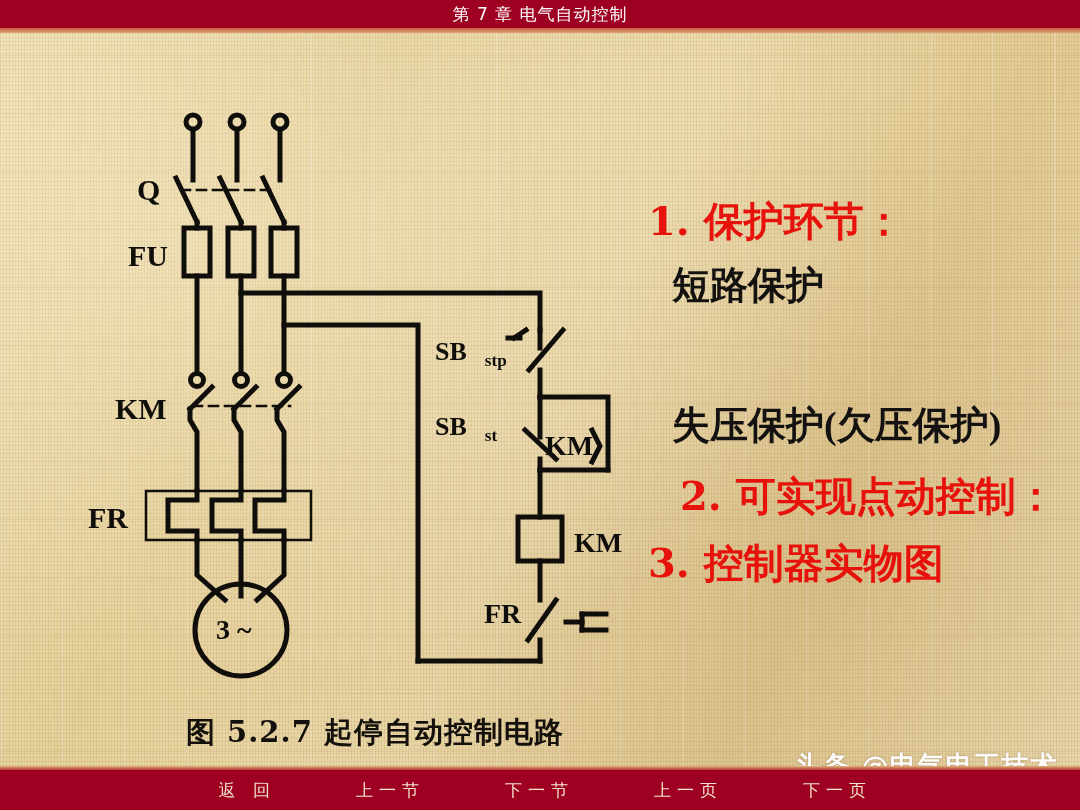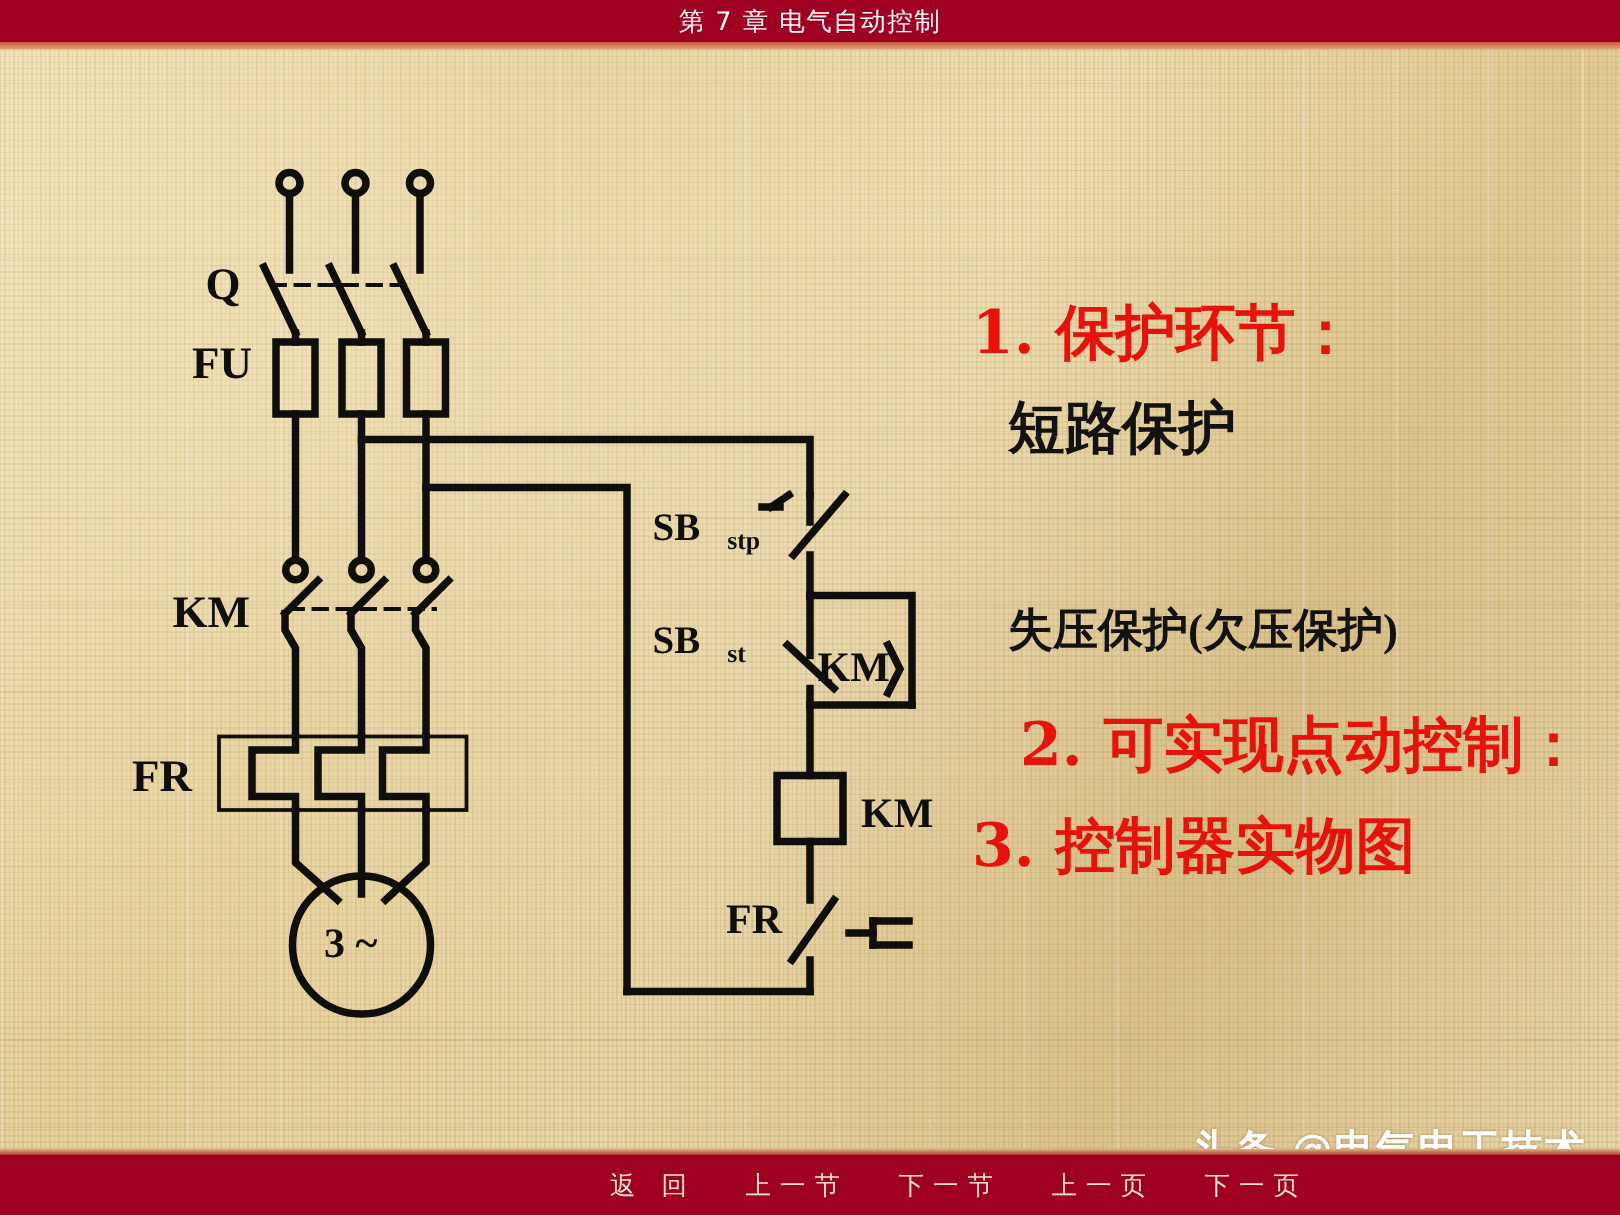--- a/index.html
+++ b/index.html
@@ -38,21 +38,21 @@
       background:linear-gradient(180deg,#e0b07c,#b33a30);}
   .topbar-title{
     position:absolute;left:0;top:0;width:1080px;height:28px;
     display:flex;align-items:center;justify-content:center;
     color:#ffffff;font-size:17px;letter-spacing:1px;
     font-family:"DejaVu Sans","Liberation Sans",sans-serif;font-weight:400;
   }
   .navrow{
     position:absolute;left:0;bottom:0;width:900px;height:40px;
     display:flex;align-items:center;justify-content:flex-end;
-    padding-right:28px;box-sizing:border-box;gap:33px;
+    padding-right:28px;box-sizing:border-box;gap:80px;
   }
   .navitem{
     color:#f0e2c8;font-size:17px;letter-spacing:6px;
     font-family:"DejaVu Sans","Liberation Sans",sans-serif;
     cursor:pointer;white-space:nowrap;
   }
 
   
   .watermark{
     position:absolute;left:795px;top:748px;
@@ -72,21 +72,21 @@
     color:#e8120c;font-weight:700;
     font-family:"DejaVu Serif","Liberation Serif",serif;
   }
   .rt-black{
     color:#141210;font-weight:600;
     font-family:Liberation Serif, serif;
   }
   #r1{left:648px;top:146px;font-size:40px;}
   #r1a{left:672px;top:212px;font-size:38px;}
   #r1b{left:672px;top:275px;font-size:38px;}
-  #r1c{left:672px;top:352px;font-size:30px;}
+  #r1c{left:672px;top:352px;font-size:38px;}
   #r2{left:680px;top:421px;font-size:40px;}
   #r3{left:648px;top:488px;font-size:40px;text-align:right;}
 
   
   .caption{
     position:absolute;left:186px;top:713px;
     font-size:29px;color:#14110c;font-weight:700;
     font-family:"DejaVu Serif","Liberation Serif",serif;
     white-space:nowrap;letter-spacing:1px;
   }
@@ -181,41 +181,42 @@
       <path d="M582 614 L606 614"></path>
       <path d="M582 614 L582 630"></path>
       <path d="M582 630 L606 630"></path>
       <path d="M566 622 L582 622"></path>
 
       <path d="M418 661 L540 661"></path>
     </g>
   </svg>
 
   <div class="lbl" style="left:137px;top:173px;font-size:30px;">Q</div>
-  <div class="lbl" style="left:128px;top:226px;font-size:30px;">FU</div>
+  <div class="lbl" style="left:128px;top:239px;font-size:30px;">FU</div>
   <div class="lbl" style="left:115px;top:392px;font-size:30px;">KM</div>
   <div class="lbl" style="left:88px;top:501px;font-size:30px;">FR</div>
   <div class="lbl" style="left:216px;top:614px;font-size:28px;">3 ~</div>
 
   <div class="lbl" style="left:435px;top:337px;font-size:26px;">
     <span>SB</span><sub>stp</sub>
   </div>
   <div class="lbl" style="left:435px;top:412px;font-size:26px;">
     <span>SB</span><sub>st</sub>
   </div>
   <div class="lbl" style="left:545px;top:430px;font-size:28px;">KM</div>
   <div class="lbl" style="left:574px;top:527px;font-size:28px;">KM</div>
   <div class="lbl" style="left:484px;top:598px;font-size:28px;">FR</div>
 
   <div class="rt rt-red" id="r1">1. 保护环节：</div>
   <div class="rt rt-black" id="r1a">短路保护</div>
   <div class="rt rt-black" id="r1c">失压保护(欠压保护)</div>
   <div class="rt rt-red" id="r2">2. 可实现点动控制：</div>
   <div class="rt rt-red" id="r3">3. 控制器实物图</div>
 
+  <div class="caption">图 5.2.7   起停自动控制电路</div>
 
   <div class="watermark">头条 @电气电工技术</div>
 
   <div class="bar topbar"></div>
   <div class="topbar-strip"></div>
   <div class="topbar-title">第 7 章    电气自动控制</div>
 
   <div class="botbar-strip"></div>
   <div class="bar botbar"></div>
   <div class="navrow">

